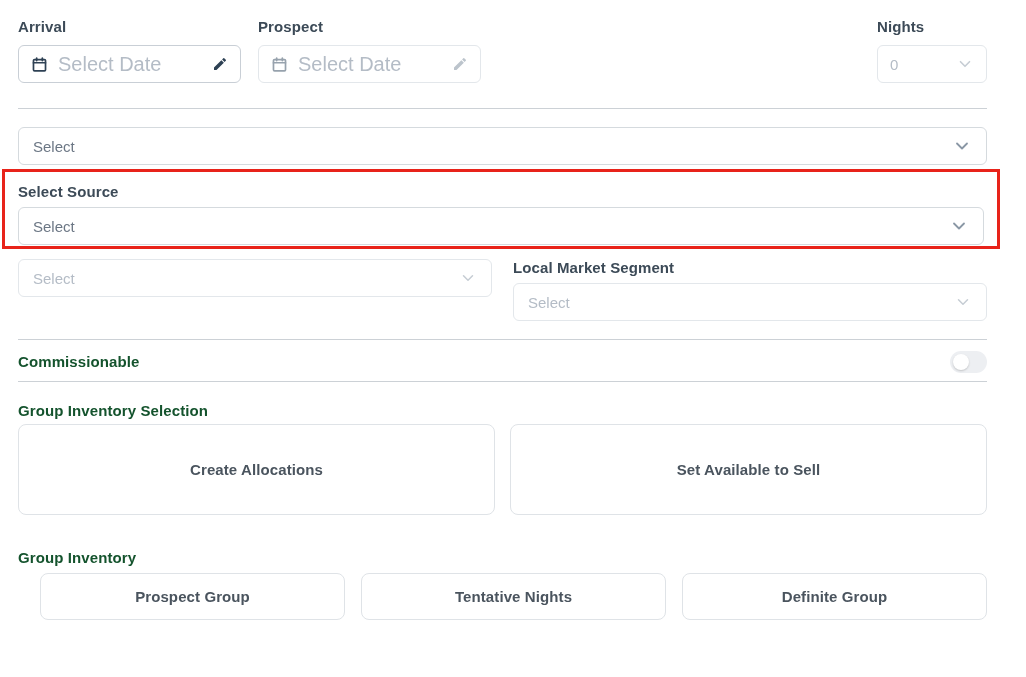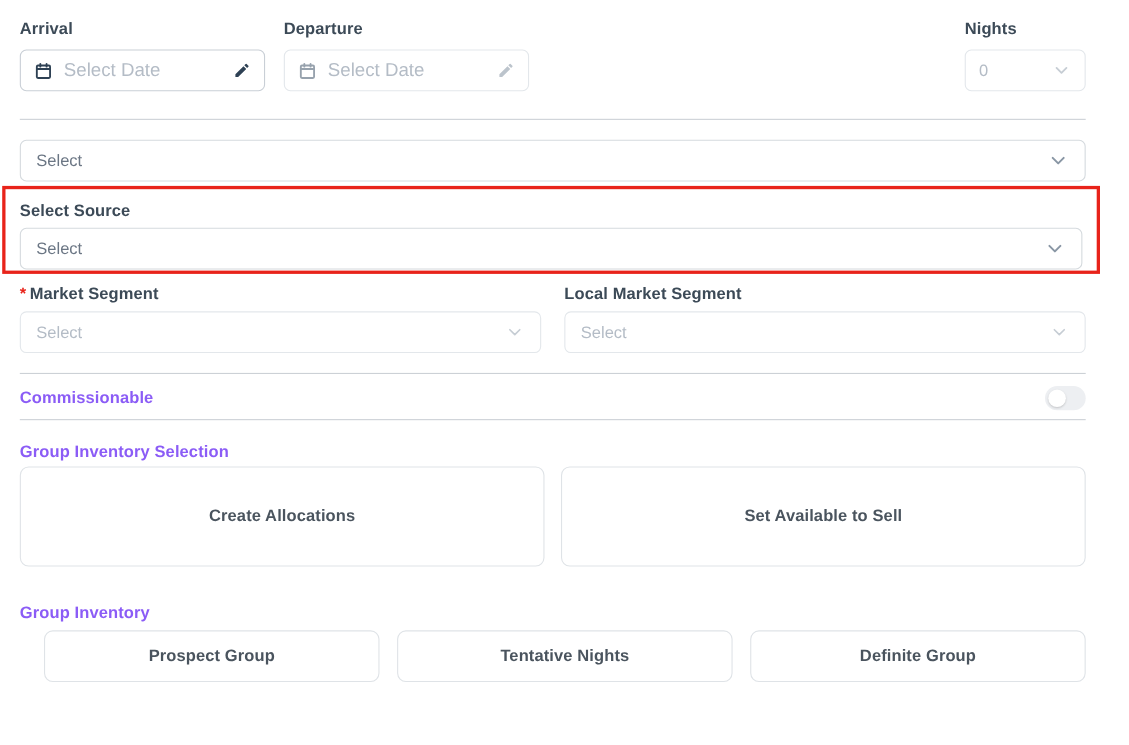--- a/index.html
+++ b/index.html
@@ -11,35 +11,35 @@
     font-family:"Liberation Sans", sans-serif;
     overflow:hidden;
   }
   .edge-line { position:absolute; top:0; left:1021px; width:1px; height:677px; background:#d7dbdf; }
   .content { padding:18px 23px 0 18px; }
 
   .label {
     font-size:15px; font-weight:700; color:#3c4a57;
     line-height:18px; margin-bottom:9px; letter-spacing:0.1px;
   }
-  .label.muted { color:#8b5cf6; }
+  .label.muted { color:#14532d; }
   .req { color:#e8231a; margin-right:3px; }
 
   
   .top-row { display:flex; }
   .col-date { width:223px; margin-right:17px; }
   .col-nights { margin-left:auto; width:110px; }
 
   .date-field {
     height:38px; border:1px solid #c9cfd6; border-radius:6px;
     display:flex; align-items:center; padding:0 12px; background:#fff;
     cursor:pointer;
   }
   .date-field.disabled { border-color:#e3e7eb; cursor:default; }
-  .date-field .ph { font-size:17px; color:#b4bcc6; margin-left:10px; }
+  .date-field .ph { font-size:20px; color:#b4bcc6; margin-left:10px; }
   .icon { display:inline-flex; align-items:center; justify-content:center; }
   .ic-dark { color:#2e4154; }
   .ic-mid  { color:#97a2ad; }
   .ic-light{ color:#bcc4cc; }
   .edit-slot { margin-left:auto; }
 
   
   .select-box {
     height:38px; border:1px solid #d5dade; border-radius:6px;
     display:flex; align-items:center; padding:0 14px; background:#fff;
@@ -126,21 +126,21 @@
           <span class="ph">Select Date</span>
           <span class="icon ic-dark edit-slot">
             <svg width="16" height="16" viewBox="0 0 24 24" fill="currentColor">
                 <path d="M3 17.25V21h3.75L17.8 9.94l-3.75-3.75L3 17.25zM20.71 7.04a1 1 0 0 0 0-1.41l-2.34-2.34a1 1 0 0 0-1.41 0l-1.83 1.83 3.75 3.75 1.83-1.83z"></path>
               </svg>
           </span>
         </div>
       </div>
 
       <div class="col-date">
-        <div class="label">Departure</div>
+        <div class="label">Prospect</div>
         <div class="date-field disabled">
           <span class="icon ic-mid">
             <svg width="17" height="17" viewBox="0 0 24 24" fill="none" stroke="currentColor" stroke-width="2.4" stroke-linecap="round">
                 <rect x="3.5" y="5" width="17" height="16" rx="1.5"></rect>
                 <line x1="3.5" y1="9.5" x2="20.5" y2="9.5"></line>
                 <line x1="8" y1="3" x2="8" y2="6.5"></line>
                 <line x1="16" y1="3" x2="16" y2="6.5"></line>
               </svg>
           </span>
           <span class="ph">Select Date</span>
@@ -185,21 +185,20 @@
         <span class="icon chev">
           <svg width="20" height="20" viewBox="0 0 24 24" fill="none" stroke="currentColor" stroke-width="2.2" stroke-linecap="round" stroke-linejoin="round">
               <polyline points="6 9 12 15 18 9"></polyline>
             </svg>
         </span>
       </div>
     </div>
 
     <div class="two-col">
       <div>
-        <div class="label"><span class="req">*</span><span>Market Segment</span></div>
         <div class="select-box disabled">
           <span class="val">Select</span>
           <span class="icon chev">
             <svg width="18" height="18" viewBox="0 0 24 24" fill="none" stroke="currentColor" stroke-width="2" stroke-linecap="round" stroke-linejoin="round">
                 <polyline points="6 9 12 15 18 9"></polyline>
               </svg>
           </span>
         </div>
       </div>
       <div>

